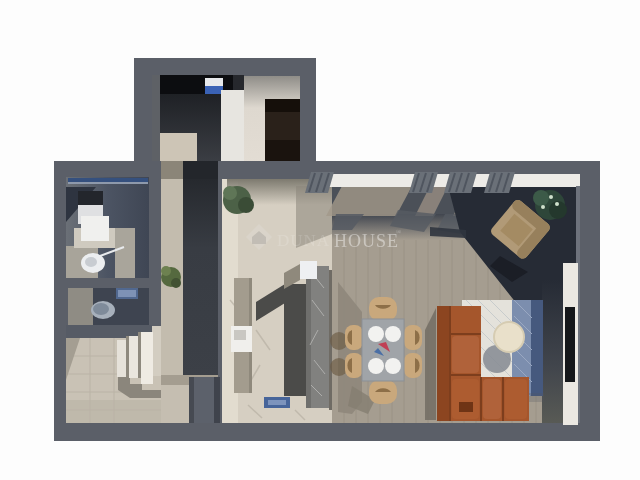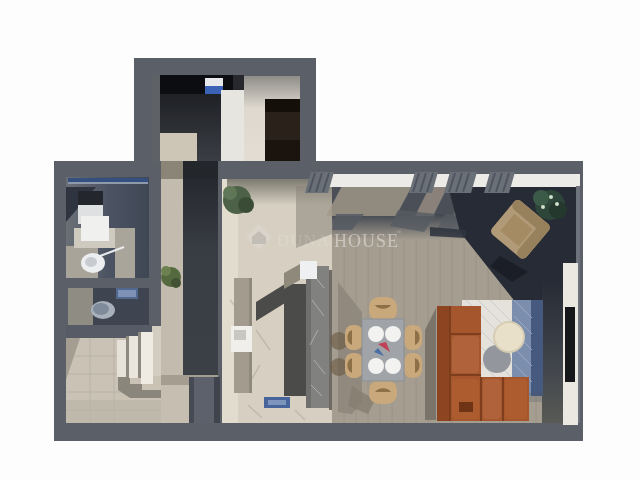--- a/index.html
+++ b/index.html
@@ -1,16 +1,16 @@
 <!DOCTYPE html>
 <html><head>
 <meta charset="utf-8">
 <style>
   html,body{margin:0;padding:0;background:#fdfdfd;}
-  #plan{position:relative;width:583px;height:480px;background:#fdfdfd;overflow:hidden;
+  #plan{position:relative;width:640px;height:480px;background:#fdfdfd;overflow:hidden;
         font-family:"Liberation Sans",sans-serif;text-align:center;}
   #plan svg{position:absolute;left:0;top:0;}
 </style>
 </head>
 <body>
 <div id="plan">
 <svg width="640" height="480" viewBox="0 0 640 480">
 <defs>
   <linearGradient id="gDarkRoom" x1="0" y1="0" x2="0" y2="1">
     <stop offset="0" stop-color="#17191d"></stop>

